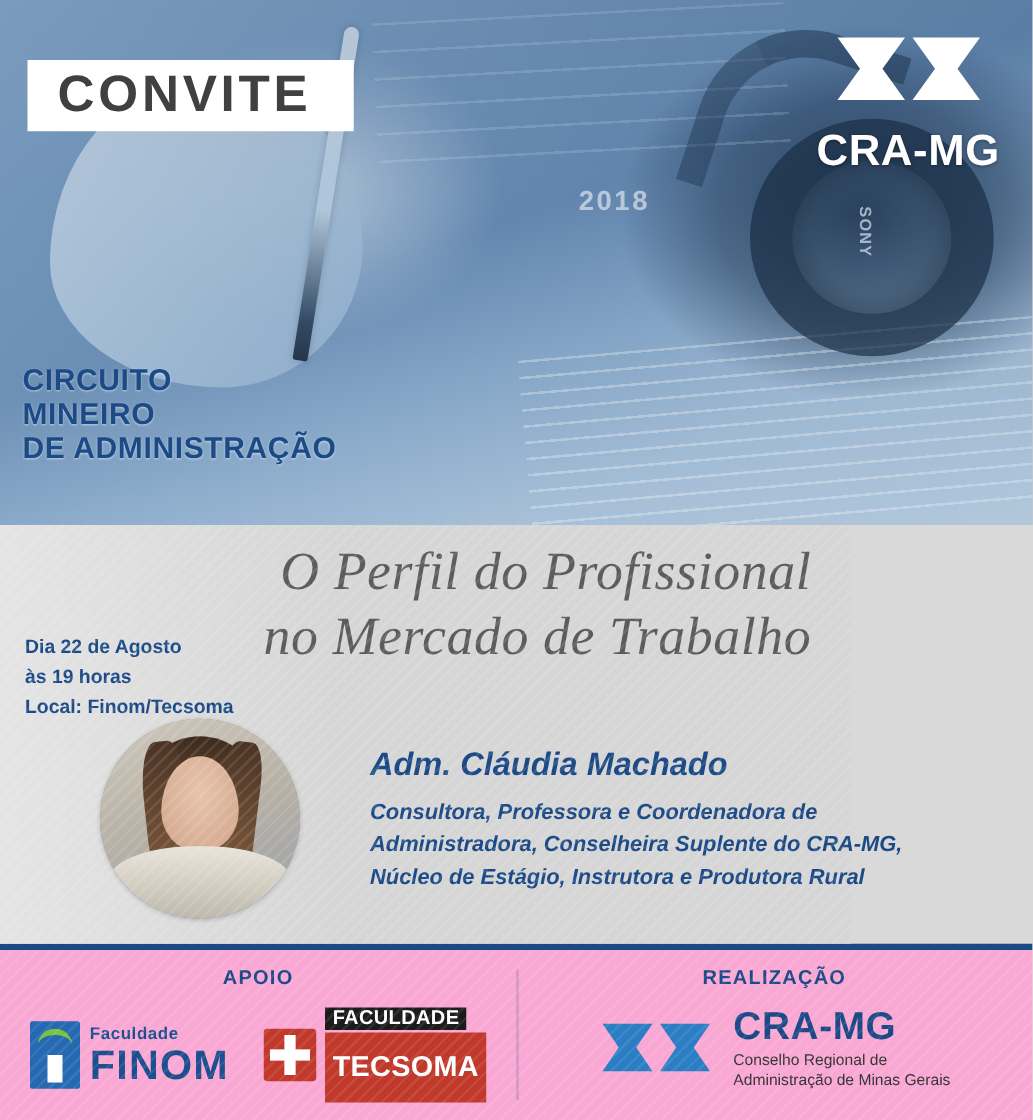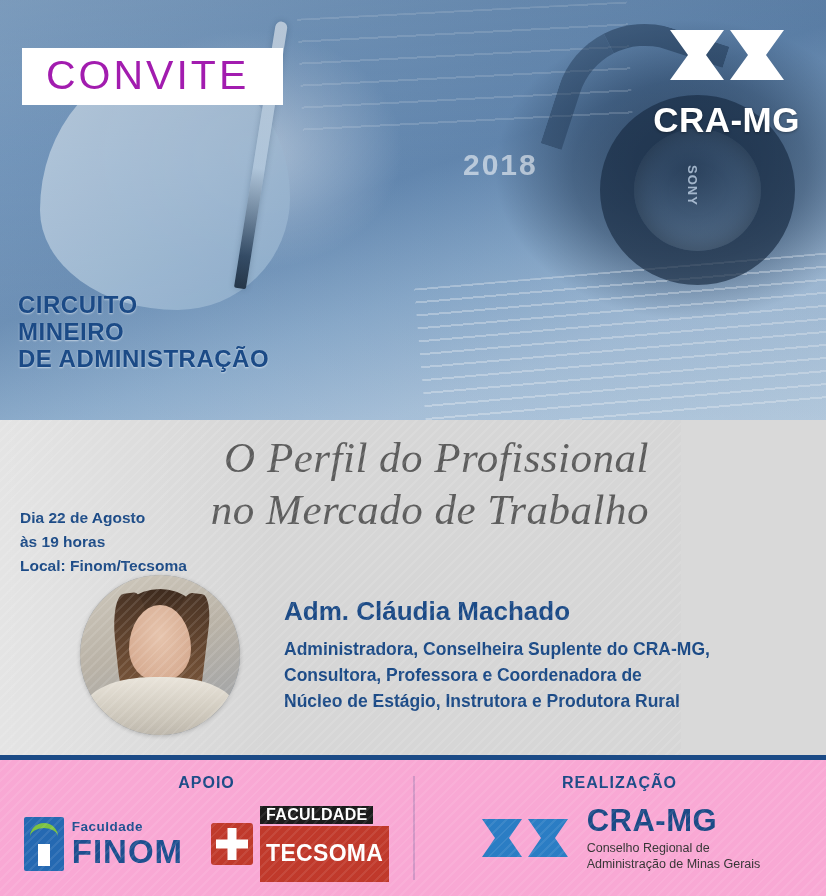--- a/index.html
+++ b/index.html
@@ -81,40 +81,40 @@
     background: linear-gradient(185deg, rgba(42,78,120,0.30) 0%, rgba(62,102,148,0.22) 45%, rgba(140,170,198,0.20) 100%);
   }
 
   
   .convite {
     position: absolute; left: 22px; top: 48px;
     background: #ffffff;
     padding: 7px 34px 9px 24px;
   }
   .convite span {
-    color: #a21caf;
-    font-weight: normal;
+    color: #404040;
+    font-weight: bold;
     font-size: 41px;
     letter-spacing: 3px;
     line-height: 1;
     font-family: "Liberation Sans", sans-serif;
   }
 
   
   .cra-top { position: absolute; right: 26px; top: 22px; text-align: center; }
   .cra-diamond { width: 122px; height: 66px; }
   .cra-top-label {
     color: #ffffff; font-weight: bold; font-size: 35px; letter-spacing: .5px;
     margin-top: 8px; text-shadow: 0 1px 3px rgba(0,0,0,.35);
   }
 
   .year {
     position: absolute; left: 463px; top: 148px;
     color: rgba(255,255,255,0.55);
-    font-size: 30px; font-weight: bold; letter-spacing: 2px;
+    font-size: 22px; font-weight: bold; letter-spacing: 2px;
   }
 
   
   .circuito {
     position: absolute; left: 18px; top: 292px;
     color: #1b4a86;
     font-weight: bold;
     font-size: 24px;
     line-height: 1.12;
     letter-spacing: .5px;
@@ -189,21 +189,21 @@
     transform: translateX(-50%);
     background: linear-gradient(to bottom, #3e2b1e, #5e422d);
     border-radius: 50% 50% 30% 30% / 80% 80% 20% 20%;
   }
   .avatar .body {
     position: absolute; left: 50%; bottom: -8px; width: 150px; height: 66px;
     transform: translateX(-50%);
     background: linear-gradient(to bottom, #e9e4da 0%, #cdc7bb 60%, #b7b1a6 100%);
     border-radius: 46% 46% 0 0;
   }
-  .speaker-text { margin-left: 44px; }
+  .speaker-text { margin-left: 56px; font-style: italic; }
   .speaker-name {
     color: #1b4a86; font-weight: bold; font-size: 26px; margin-bottom: 9px;
   }
   .speaker-desc {
     color: #1b4a86; font-weight: bold; font-size: 17.5px; line-height: 1.5;
   }
 
   
   .rule {
     width: 826px; height: 5px; background: #1b4a86;
@@ -355,22 +355,22 @@
         <div class="bg"></div>
         <div class="hairTop"></div>
         <div class="hairL"></div>
         <div class="hairR"></div>
         <div class="face"></div>
         <div class="body"></div>
       </div>
       <div class="speaker-text">
         <div class="speaker-name">Adm. Cláudia Machado</div>
         <div class="speaker-desc">
+          <div>Consultora, Professora e Coordenadora de</div>
           <div>Administradora, Conselheira Suplente do CRA-MG,</div>
-          <div>Consultora, Professora e Coordenadora de</div>
           <div>Núcleo de Estágio, Instrutora e Produtora Rural</div>
         </div>
       </div>
     </div>
   </div>
 
   <div class="rule"></div>
 
   <div class="footer">
     <div class="vdiv"></div>

